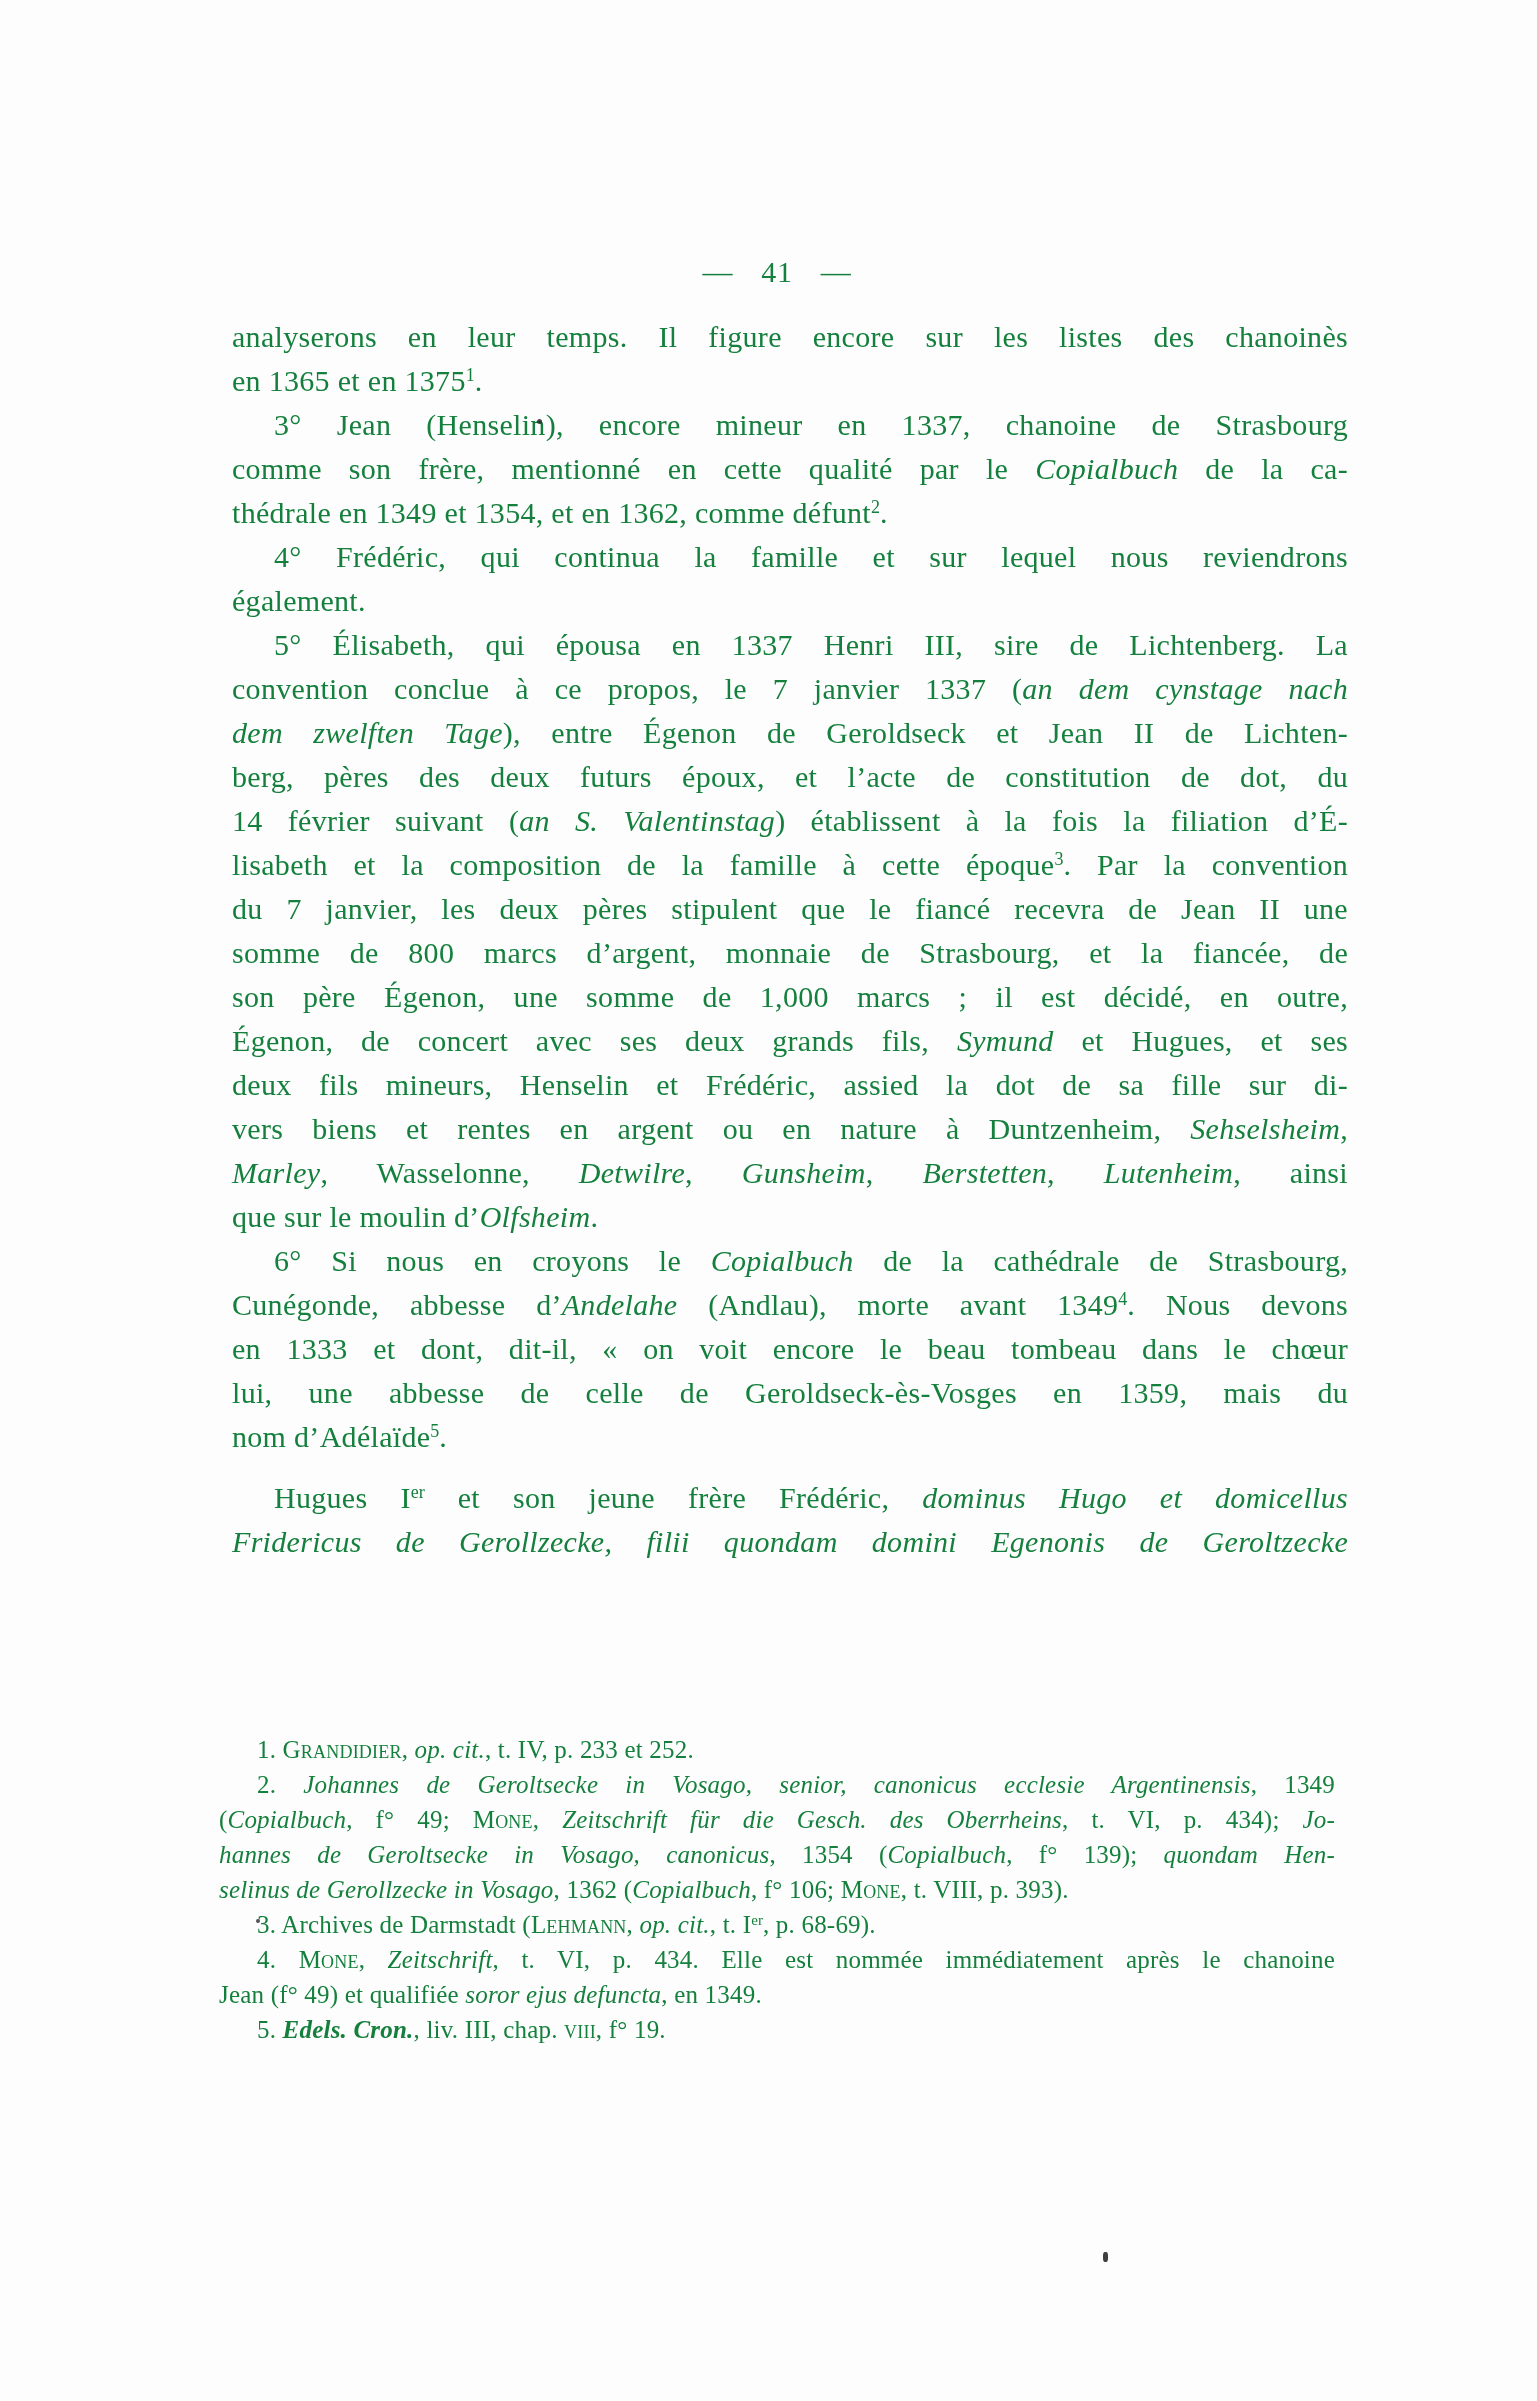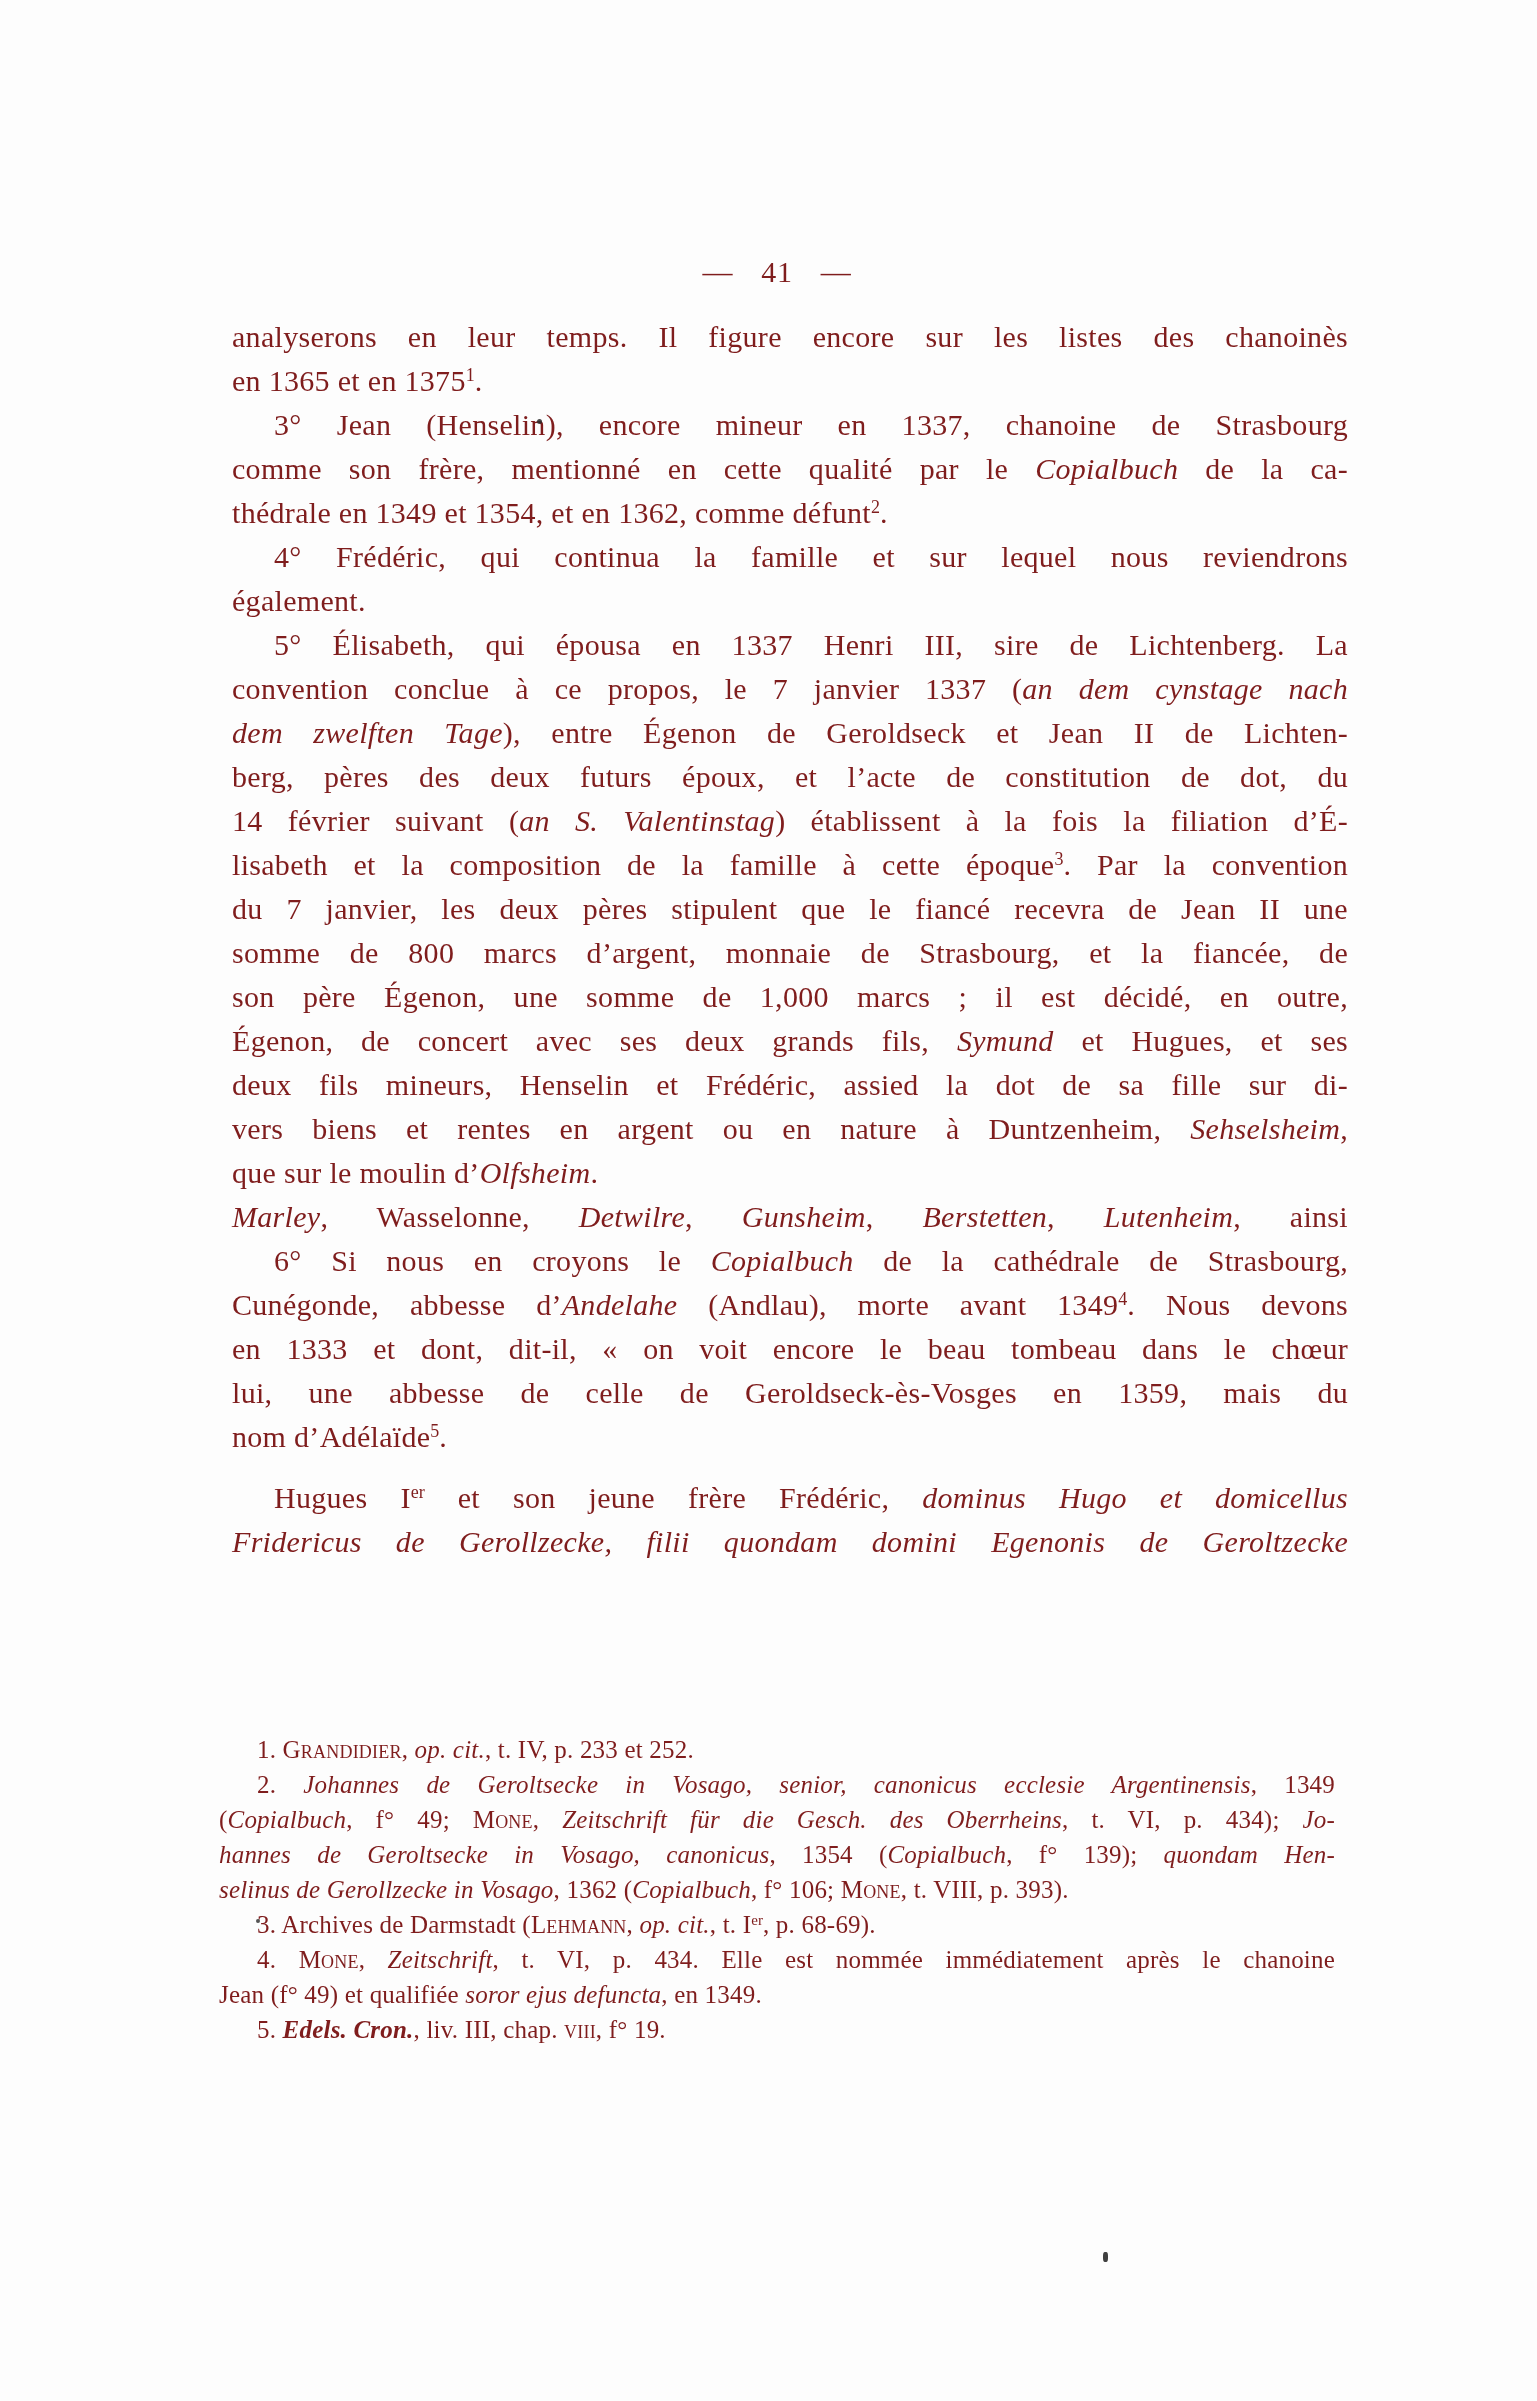--- a/index.html
+++ b/index.html
@@ -5,21 +5,21 @@
   html, body {
     margin: 0;
     padding: 0;
     background: #ffffff;
   }
   .page {
     position: relative;
     width: 1537px;
     height: 2401px;
     background: #fdfdfd;
-    color: #7f1d1d;
+    color: #15803d;
     font-family: "Liberation Serif", "DejaVu Serif", serif;
     overflow: hidden;
   }
   .header {
     position: absolute;
     top: 255px;
     left: 219px;
     width: 1116px;
     text-align: center;
     font-size: 30px;
@@ -96,22 +96,22 @@
       <div class="line"><span class="i">dem zwelften Tage</span><span>), entre Égenon de Geroldseck et Jean II de Lichten-</span></div>
       <div class="line"><span>berg, pères des deux futurs époux, et l’acte de constitution de dot, du</span></div>
       <div class="line"><span>14 février suivant (</span><span class="i">an S. Valentinstag</span><span>) établissent à la fois la filiation d’É-</span></div>
       <div class="line"><span>lisabeth et la composition de la famille à cette époque</span><span class="sup">3</span><span>. Par la convention</span></div>
       <div class="line"><span>du 7 janvier, les deux pères stipulent que le fiancé recevra de Jean II une</span></div>
       <div class="line"><span>somme de 800 marcs d’argent, monnaie de Strasbourg, et la fiancée, de</span></div>
       <div class="line"><span>son père Égenon, une somme de 1,000 marcs ; il est décidé, en outre,</span></div>
       <div class="line"><span>Égenon, de concert avec ses deux grands fils, </span><span class="i">Symund</span><span> et Hugues, et ses</span></div>
       <div class="line"><span>deux fils mineurs, Henselin et Frédéric, assied la dot de sa fille sur di-</span></div>
       <div class="line"><span>vers biens et rentes en argent ou en nature à Duntzenheim, </span><span class="i">Sehselsheim</span><span>,</span></div>
+      <div class="line"><span class="i">Marley</span><span>, Wasselonne, </span><span class="i">Detwilre</span><span>, </span><span class="i">Gunsheim</span><span>, </span><span class="i">Berstetten</span><span>, </span><span class="i">Lutenheim</span><span>, ainsi</span></div>
       <div class="line no-fill"><span>que sur le moulin d’</span><span class="i">Olfsheim</span><span>.</span></div>
-      <div class="line"><span class="i">Marley</span><span>, Wasselonne, </span><span class="i">Detwilre</span><span>, </span><span class="i">Gunsheim</span><span>, </span><span class="i">Berstetten</span><span>, </span><span class="i">Lutenheim</span><span>, ainsi</span></div>
       <div class="line indent"><span>6° Si nous en croyons le </span><span class="i">Copialbuch</span><span> de la cathédrale de Strasbourg,</span></div>
       <div class="line"><span>Cunégonde, abbesse d’</span><span class="i">Andelahe</span><span> (Andlau), morte avant 1349</span><span class="sup">4</span><span>. Nous devons</span></div>
       <div class="line"><span>en 1333 et dont, dit-il, « on voit encore le beau tombeau dans le chœur</span></div>
       <div class="line"><span>lui, une abbesse de celle de Geroldseck-ès-Vosges en 1359, mais du</span></div>
       <div class="line no-fill"><span>nom d’Adélaïde</span><span class="sup">5</span><span>.</span></div>
       <div class="line indent gap"><span>Hugues I</span><span class="sup">er</span><span> et son jeune frère Frédéric, </span><span class="i">dominus Hugo et domicellus</span></div>
       <div class="line"><span class="i">Fridericus de Gerollzecke, filii quondam domini Egenonis de Geroltzecke</span></div>
     </div>
 
   <div class="footnotes" id="footnotes">

